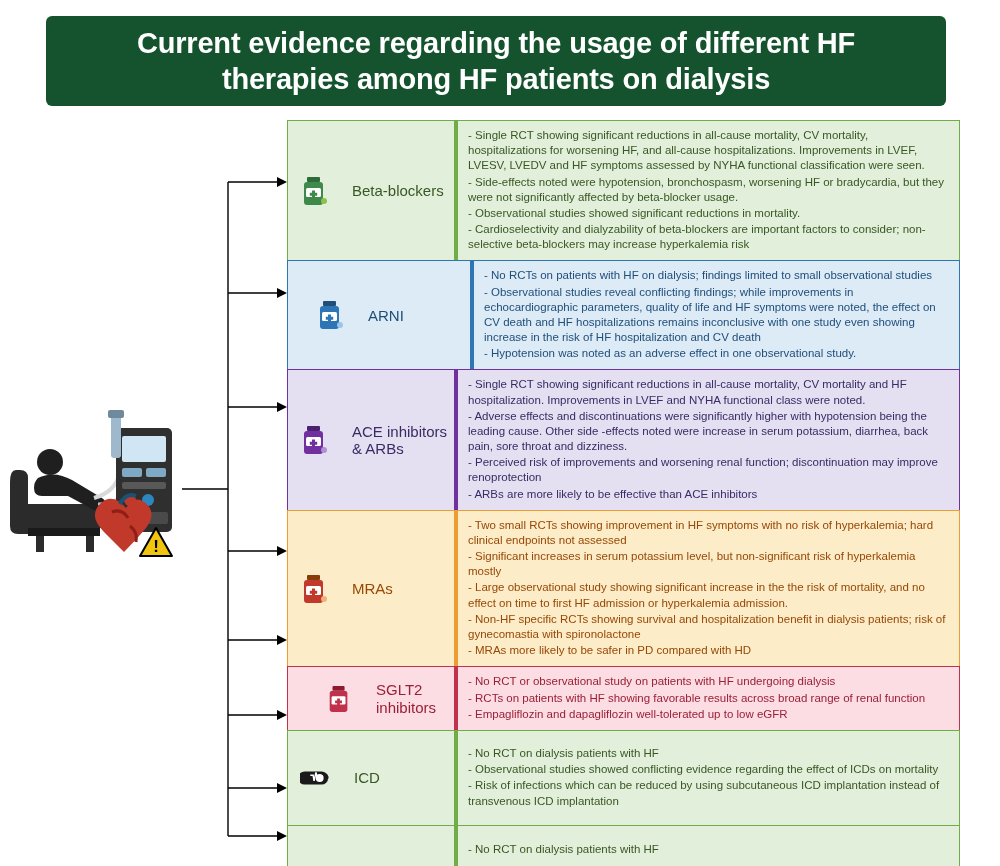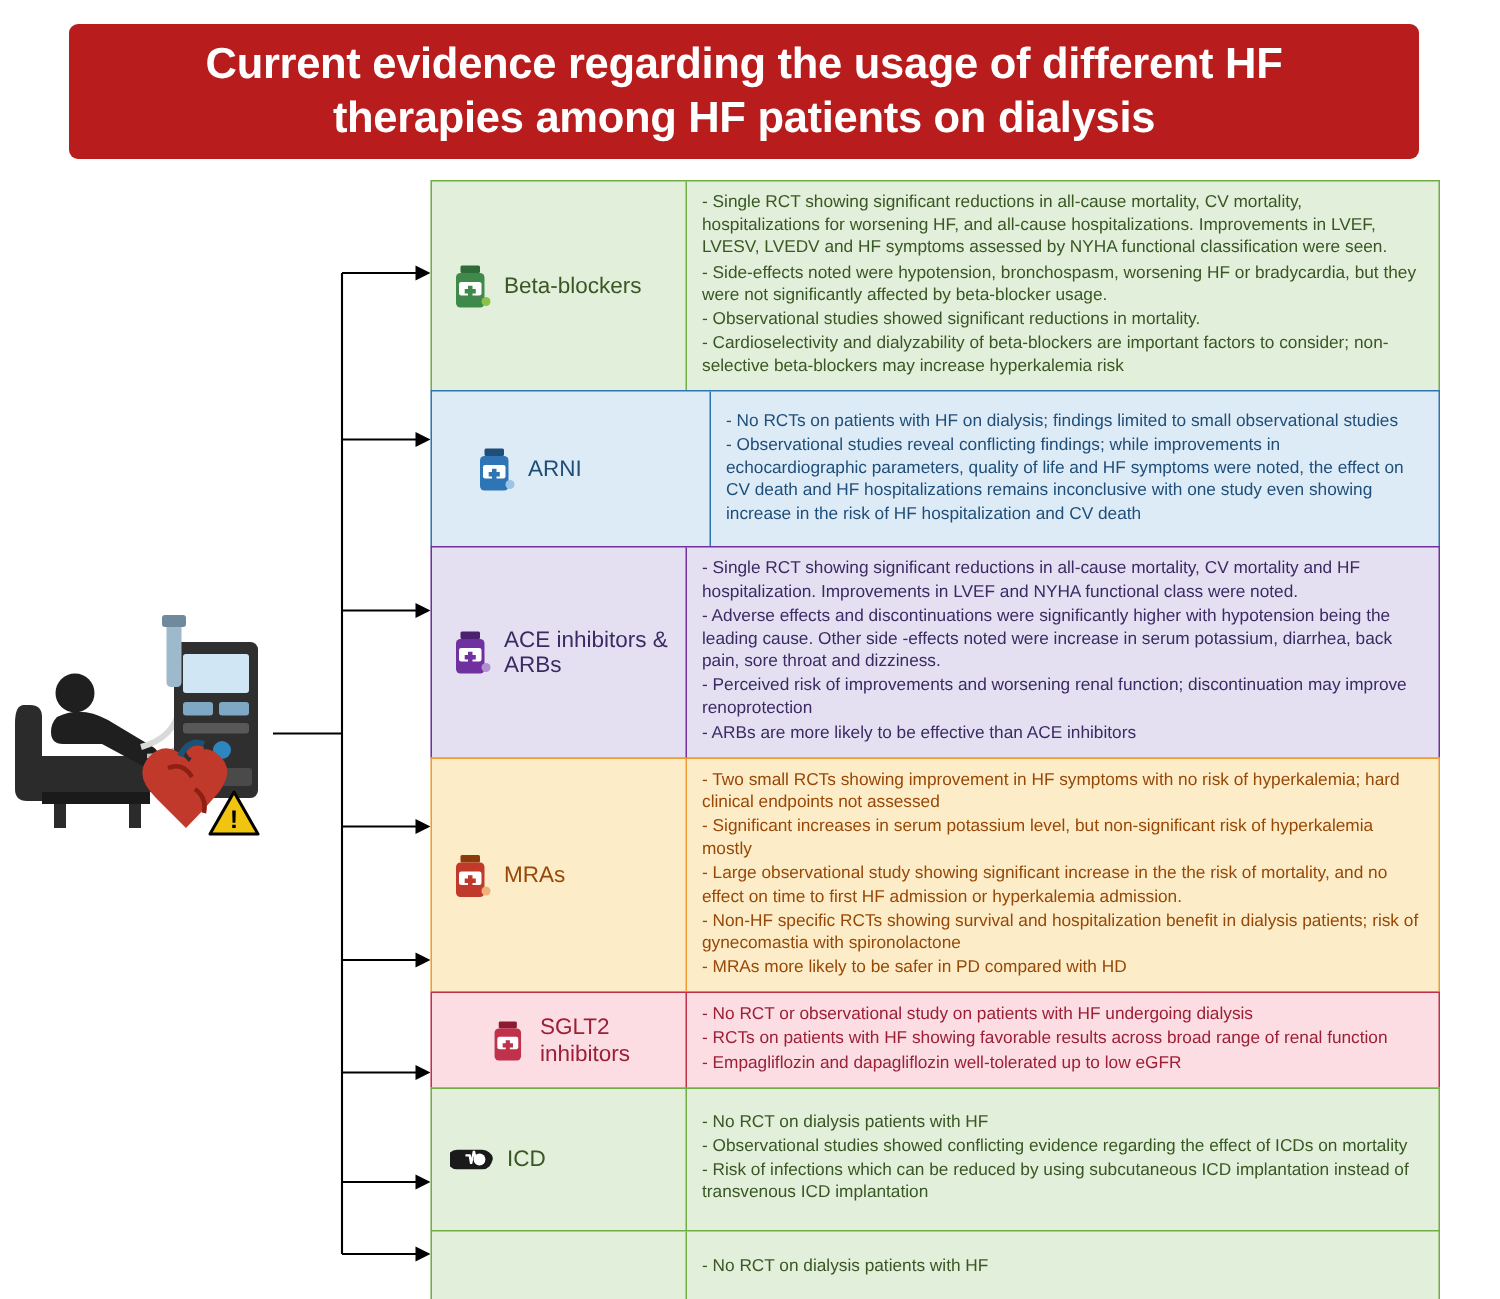--- a/index.html
+++ b/index.html
@@ -15,21 +15,21 @@
     overflow: hidden;
   }
 
   
   #title-banner {
     position: absolute;
     left: 46px;
     top: 16px;
     width: 900px;
     height: 90px;
-    background: #b91c1c;
+    background: #14532d;
     border-radius: 6px;
     display: flex;
     align-items: center;
     justify-content: center;
     box-sizing: border-box;
     padding: 4px 26px;
   }
   #title-text {
     color: #ffffff;
     font-weight: bold;
@@ -70,24 +70,24 @@
     align-items: stretch;
     border: 1px solid #7f7f7f;
     box-sizing: border-box;
     margin-bottom: -1px;
   }
   .label-cell {
     width: 170px;
     flex: 0 0 170px;
     display: flex;
     align-items: center;
-    gap: 8px;
+    gap: 24px;
     padding: 6px 6px 6px 12px;
     box-sizing: border-box;
-    border-right: 1px solid #15803d;
+    border-right: 4px solid #15803d;
   }
   .label-text {
     font-size: 15px;
     line-height: 1.15;
   }
   .body-cell {
     flex: 1 1 auto;
     padding: 7px 10px 7px 10px;
     box-sizing: border-box;
     display: flex;
@@ -225,20 +225,21 @@
             <rect x="6" y="13" width="15" height="9" rx="1.5" fill="#ffffff"></rect>
             <path d="M12 15.5h3v2.2h2.2v3h-2.2v2.2h-3v-2.2H9.8v-3H12z" fill="#2e75b6"></path>
             <circle cx="24" cy="26" r="3" fill="#9dc3e6"></circle>
           </svg>
       </span>
       <span class="label-text">ARNI</span>
     </div>
     <div class="body-cell">
       <p class="bullet">- No RCTs on patients with HF on dialysis; findings limited to small observational studies</p>
       <p class="bullet">- Observational studies reveal conflicting findings; while improvements in echocardiographic parameters, quality of life and HF symptoms were noted, the effect on CV death and HF hospitalizations remains inconclusive with one study even showing increase in the risk of HF hospitalization and CV death</p>
+      <p class="bullet">- Hypotension was noted as an adverse effect in one observational study.</p>
     </div>
   </div>
 
   <div class="row theme-purple" style="min-height:140px">
     <div class="label-cell">
       <span>
         <svg class="icon-svg" width="28" height="32" viewBox="0 0 28 32">
             <rect x="7" y="2" width="13" height="5" rx="1" fill="#4b2170"></rect>
             <rect x="4" y="7" width="19" height="23" rx="3" fill="#7030a0"></rect>
             <rect x="6" y="13" width="15" height="9" rx="1.5" fill="#ffffff"></rect>

